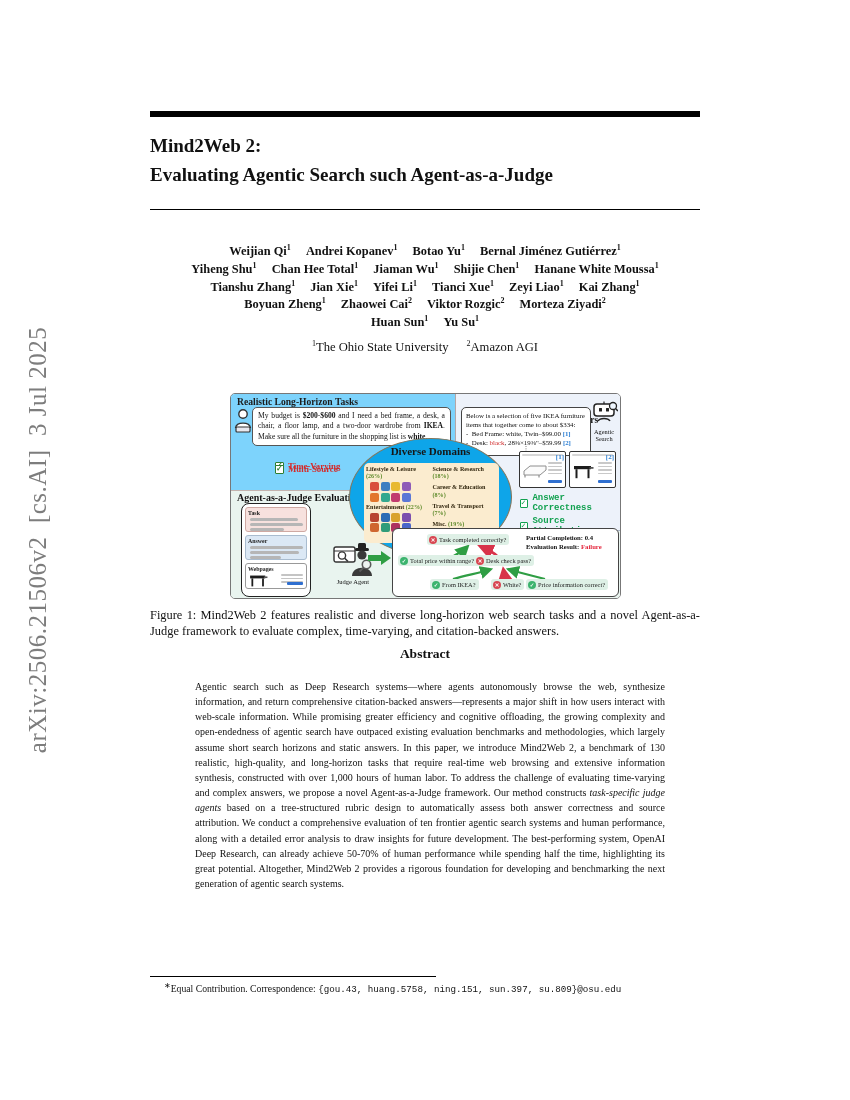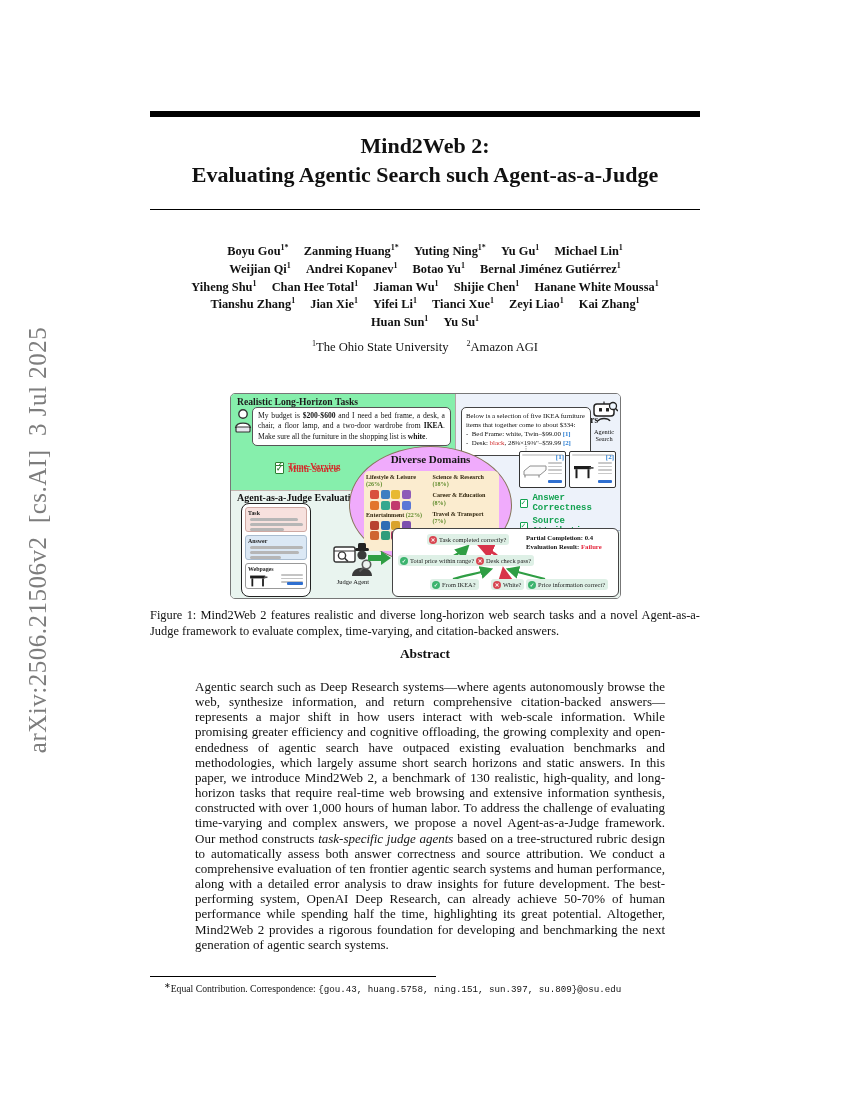--- a/index.html
+++ b/index.html
@@ -7,34 +7,34 @@
         font-family:"Liberation Serif",serif;color:#111;}
   .abs{position:absolute;}
 
   
   .arxiv{position:absolute;left:38px;top:540px;transform:translate(-50%,-50%) rotate(-90deg);
          white-space:pre;font-size:25px;color:#7d7d7d;letter-spacing:.5px;}
 
   
   .rule-thick{left:150px;top:111px;width:550px;height:6px;background:#000;}
   .rule-thin{left:150px;top:209px;width:550px;height:1.4px;background:#000;}
-  .title{left:150px;top:131px;width:550px;text-align:center;font-size:22px;font-weight:bold;line-height:29px;}
+  .title{left:150px;top:131px;width:550px;text-align:left;font-size:19px;font-weight:bold;line-height:29px;}
   .authors{left:150px;top:241px;width:550px;text-align:center;font-size:12.4px;font-weight:bold;line-height:14.6px;}
   .authors .au{white-space:nowrap;margin:0 6px;}
   sup{font-size:8px;}
   .affil{left:150px;top:339px;width:550px;text-align:center;font-size:12.6px;}
   .affil .gap{display:inline-block;width:18px;}
   .urlwrap{left:150px;top:355px;width:550px;text-align:center;}
   .urlbox{display:inline-block;border:1.7px solid #2adfe2;border-radius:2px;padding:1px 7px;
           font-family:"Liberation Mono","DejaVu Sans Mono",monospace;font-size:10.8px;color:#000;}
 
   
   .fig{left:230px;top:393px;width:391px;height:206px;border:1.5px solid #777;border-radius:5px;
        background:#fff;overflow:hidden;box-sizing:border-box;}
-  .panel-tasks{left:0;top:0;width:225px;height:97px;background:#86efac;border-right:1px solid #b5a6a6;
+  .panel-tasks{left:0;top:0;width:225px;height:97px;background:#7dd3fc;border-right:1px solid #b5a6a6;
                border-bottom:1px solid #c3b3ae;box-sizing:border-box;z-index:2;}
   .panel-cite{left:225px;top:0;width:166px;height:137px;background:#edf2fa;border-bottom:1px solid #a9b4c6;
               box-sizing:border-box;z-index:2;}
   .panel-judge{left:0;top:97px;width:391px;height:109px;background:#e9f4ef;z-index:1;}
   .fig-h{font-size:9.6px;font-weight:bold;color:#1c1c1c;}
   .ph{height:2.6px;background:#b6b6b6;border-radius:2px;margin:2.6px 2px;}
 
   
   .bubble{position:absolute;left:21px;top:13px;width:187px;border:1.2px solid #555;border-radius:5px;
           background:#fff;padding:3px 5px;font-size:7.6px;line-height:1.38;text-align:justify;}
@@ -57,21 +57,21 @@
   .shot .rlines{position:absolute;right:3px;top:8px;width:14px;}
   .shot .rlines i{display:block;height:1.6px;background:#c9c9c9;margin:2px 0;border-radius:1px;}
   .shot .btn{position:absolute;right:3px;bottom:4px;width:14px;height:3.5px;background:#2f6fd0;border-radius:1px;}
   .shot svg{position:absolute;left:3px;top:10px;}
   .checks{position:absolute;left:64px;top:99px;font-family:Liberation Mono, monospace;}
   .checkrow{display:flex;align-items:center;gap:4px;font-size:9px;font-weight:bold;color:#12a150;margin-bottom:3px;}
   .checkrow .cb{border-color:#12a150;}
   .checkrow .cb::before{color:#12a150;}
 
   
-  .oval{left:118px;top:52px;width:163px;height:118px;background:#f0abfc;border:1.3px solid #86765a;
+  .oval{left:118px;top:44px;width:163px;height:118px;background:#0ea5e9;border:1.3px solid #86765a;
         border-radius:50%;z-index:3;box-sizing:border-box;}
   .oval .ttl{position:absolute;left:0;top:6px;width:100%;text-align:center;font-size:11px;font-weight:bold;color:#161616;}
   .oval .inner{position:absolute;left:14px;top:24px;width:135px;height:80px;background:#fbeccf;border-radius:5px;
                display:flex;padding:3px 2px;box-sizing:border-box;gap:2px;}
   .dcol{flex:1;font-size:6.1px;font-weight:bold;color:#32270f;line-height:7.4px;}
   .dcol .pct{color:#5d8a2a;}
   .tiles{display:grid;grid-template-columns:repeat(4,9px);gap:1.5px;margin:1.5px 0 2px 4px;}
   .tiles i{width:9px;height:9px;border-radius:2px;display:block;}
   .dcol .it{margin-bottom:3.5px;}
 
@@ -107,67 +107,66 @@
   .ic.pass{background:#3cb46e;}
   .ic.fail{background:#d84752;}
   .ic.pass::before{content:"✓";}
   .ic.fail::before{content:"✕";}
   .tinfo{position:absolute;left:133px;top:4px;width:90px;font-size:6.7px;font-weight:bold;line-height:9px;color:#111;}
   .tinfo .fail-txt{color:#e4263d;}
 
   
   .caption{left:150px;top:608px;width:550px;font-size:12.4px;line-height:15.6px;text-align:justify;}
   .abs-h{left:150px;top:646px;width:550px;text-align:center;font-size:13.5px;font-weight:bold;}
-  .abs-p{left:195px;top:679px;width:470px;font-size:13px;line-height:15.15px;text-align:justify;}
+  .abs-p{left:195px;top:679px;width:470px;font-size:10px;line-height:15.15px;text-align:justify;}
   .footrule{left:150px;top:976px;width:286px;height:1.2px;background:#000;}
   .footnote{left:150px;top:981px;width:560px;font-size:9.7px;padding-left:14px;box-sizing:border-box;}
   .footnote .mono{font-family:"Liberation Mono","DejaVu Sans Mono",monospace;font-size:9.2px;}
 </style>
 </head>
 <body>
 
 <div id="page">
 
   <div class="arxiv">arXiv:2506.21506v2  [cs.AI]  3 Jul 2025</div>
 
   <div class="abs rule-thick"></div>
   <div class="abs title">
     <div>Mind2Web 2:</div>
     <div>Evaluating Agentic Search such Agent-as-a-Judge</div>
   </div>
   <div class="abs rule-thin"></div>
 
   <div class="abs authors">
-    <div>
-      <span class="au"><span>Boyu Gou</span><sup>1*</sup></span>
-      <span class="au"><span>Zanming Huang</span><sup>1*</sup></span>
-      <span class="au"><span>Yuting Ning</span><sup>1*</sup></span>
-      <span class="au"><span>Yu Gu</span><sup>1</sup></span>
-      <span class="au"><span>Michael Lin</span><sup>1</sup></span>
-    </div>
     <div>
       <span class="au"><span>Weijian Qi</span><sup>1</sup></span>
       <span class="au"><span>Andrei Kopanev</span><sup>1</sup></span>
       <span class="au"><span>Botao Yu</span><sup>1</sup></span>
       <span class="au"><span>Bernal Jiménez Gutiérrez</span><sup>1</sup></span>
     </div>
     <div>
       <span class="au"><span>Yiheng Shu</span><sup>1</sup></span>
       <span class="au"><span>Chan Hee Total</span><sup>1</sup></span>
       <span class="au"><span>Jiaman Wu</span><sup>1</sup></span>
       <span class="au"><span>Shijie Chen</span><sup>1</sup></span>
       <span class="au"><span>Hanane White Moussa</span><sup>1</sup></span>
     </div>
     <div>
       <span class="au"><span>Tianshu Zhang</span><sup>1</sup></span>
       <span class="au"><span>Jian Xie</span><sup>1</sup></span>
       <span class="au"><span>Yifei Li</span><sup>1</sup></span>
       <span class="au"><span>Tianci Xue</span><sup>1</sup></span>
       <span class="au"><span>Zeyi Liao</span><sup>1</sup></span>
       <span class="au"><span>Kai Zhang</span><sup>1</sup></span>
+    </div>
+    <div>
+      <span class="au"><span>Boyuan Zheng</span><sup>1</sup></span>
+      <span class="au"><span>Zhaowei Cai</span><sup>2</sup></span>
+      <span class="au"><span>Viktor Rozgic</span><sup>2</sup></span>
+      <span class="au"><span>Morteza Ziyadi</span><sup>2</sup></span>
     </div>
     <div>
       <span class="au"><span>Huan Sun</span><sup>1</sup></span>
       <span class="au"><span>Yu Su</span><sup>1</sup></span>
     </div>
   </div>
 
   <div class="abs affil">
     <sup>1</sup><span>The Ohio State University</span><span class="gap"></span><sup>2</sup><span>Amazon AGI</span>
   </div>

